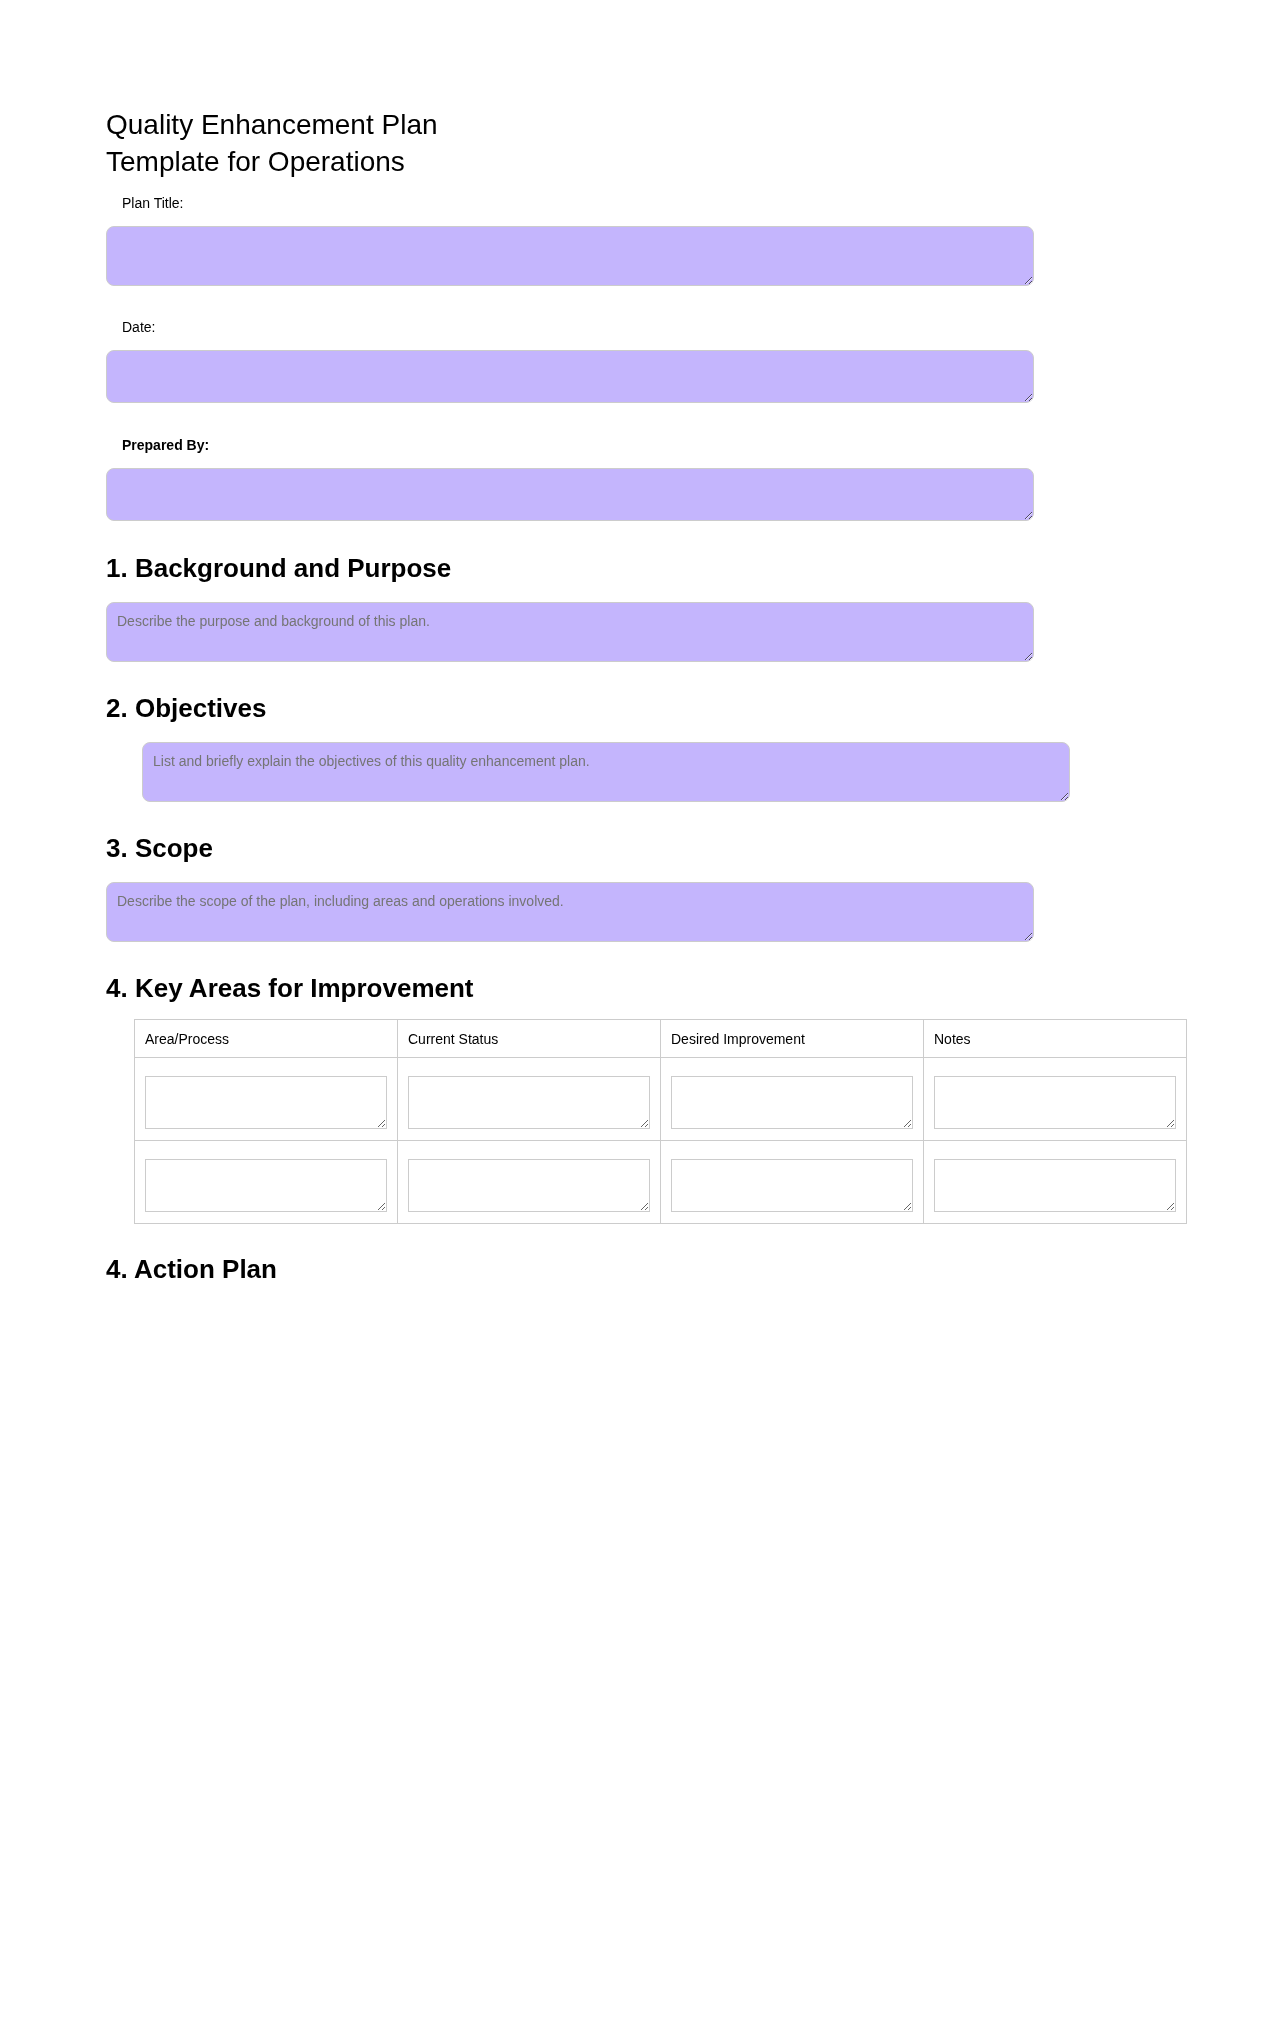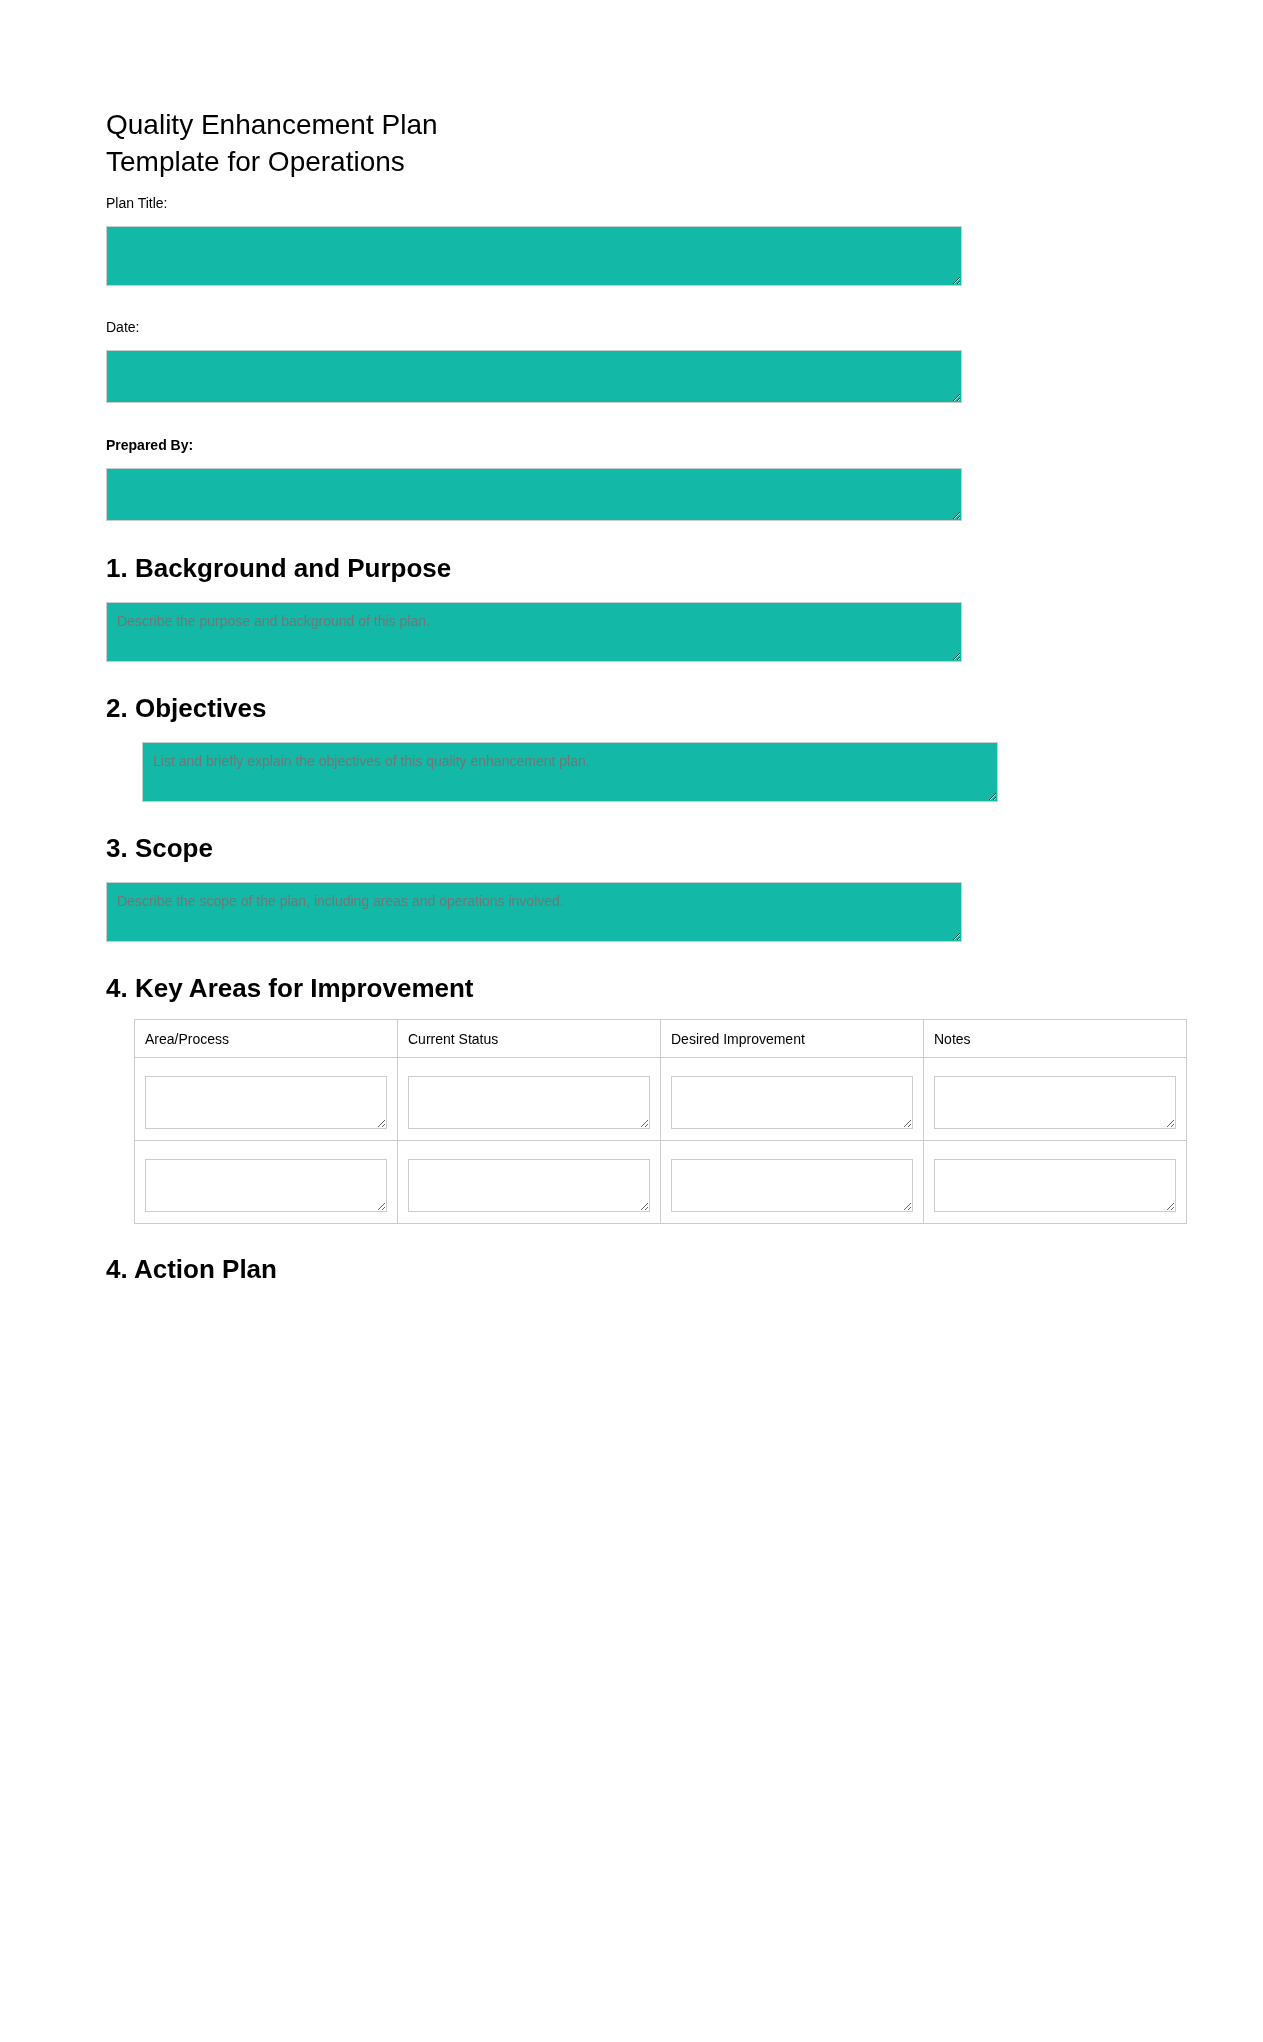--- a/index.html
+++ b/index.html
@@ -23,39 +23,39 @@
       top: 106px;
       left: 0;
       width: 440px;
       margin: 0;
       font-size: 28px;
       font-weight: normal;
       line-height: 37px;
     }
     .field-label {
       position: absolute;
-      left: 0;
+      left: 16px;
       margin: 0;
       font-size: 14px;
       line-height: 18px;
       color: #000;
     }
     textarea.box {
       position: absolute;
       left: 0;
-      width: 856px;
+      width: 928px;
       border: 1px solid #cccccc;
-      border-radius: 0;
+      border-radius: 8px;
       padding: 10px;
       margin: 0;
       font-family: "Liberation Sans", sans-serif;
       font-size: 14px;
       line-height: 17px;
       color: #000;
-      background: #14b8a6;
+      background: #c4b5fd;
       resize: vertical;
       outline: none;
     }
     textarea.box::placeholder { color: #757575; opacity: 1; }
     .section-heading {
       position: absolute;
       left: 0;
       margin: 0;
       font-size: 26px;
       font-weight: bold;

